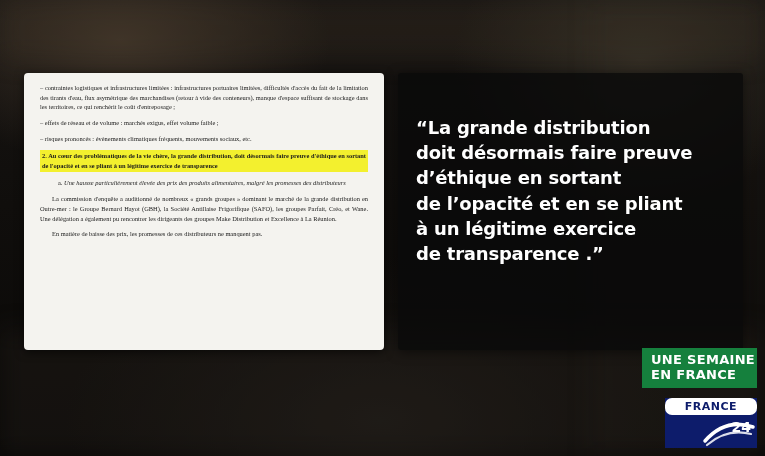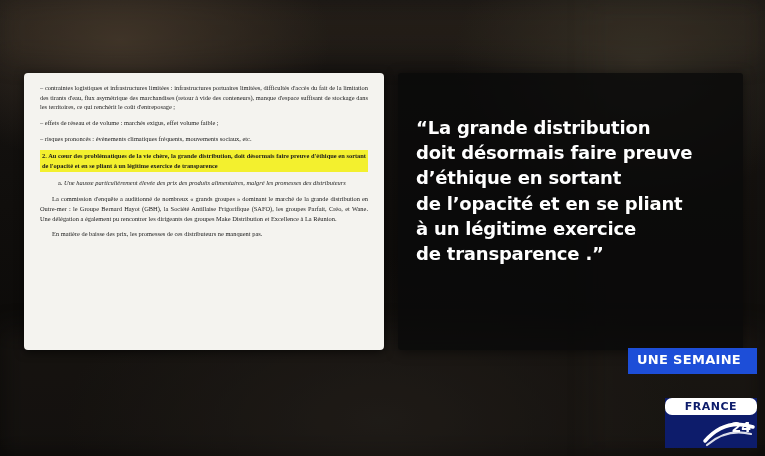--- a/index.html
+++ b/index.html
@@ -111,22 +111,22 @@
     line-height: 1.40;
     letter-spacing: -0.2px;
     white-space: pre-line;
   }
 
   
   .show-badge {
     position: absolute;
     right: 8px;
     top: 348px;
-    background: #1d4ed8;
-    padding: 5px 16px 6px 9px;
+    background: #15803d;
+    padding: 5px 2px 6px 9px;
     text-align: left;
     line-height: 1.12;
   }
   .show-badge .l1, .show-badge .l2 {
     color: #fff;
     font-family: "DejaVu Sans", sans-serif;
     font-weight: bold;
     font-size: 13px;
     letter-spacing: 0.3px;
     display: block;
@@ -209,20 +209,21 @@
     <div class="quote-text">“La grande distribution
 doit désormais faire preuve
 d’éthique en sortant
 de l’opacité et en se pliant
 à un légitime exercice
 de transparence .”</div>
   </div>
 
   <div class="show-badge">
     <span class="l1">UNE SEMAINE</span>
+    <span class="l2">EN FRANCE</span>
   </div>
 
   <div class="f24">
     <div class="f24-top">FRANCE</div>
     <div class="f24-bottom">
       <svg class="f24-swoosh" viewBox="0 0 92 33">
         <path d="M4 26 C 18 10, 34 6, 52 12" stroke="#ffffff" stroke-width="3.5" fill="none" stroke-linecap="round"></path>
         <path d="M6 30 C 20 18, 34 15, 50 19" stroke="#ffffff" stroke-width="2.2" fill="none" stroke-linecap="round" opacity="0.85"></path>
       </svg>
       <span class="f24-num">24</span>

